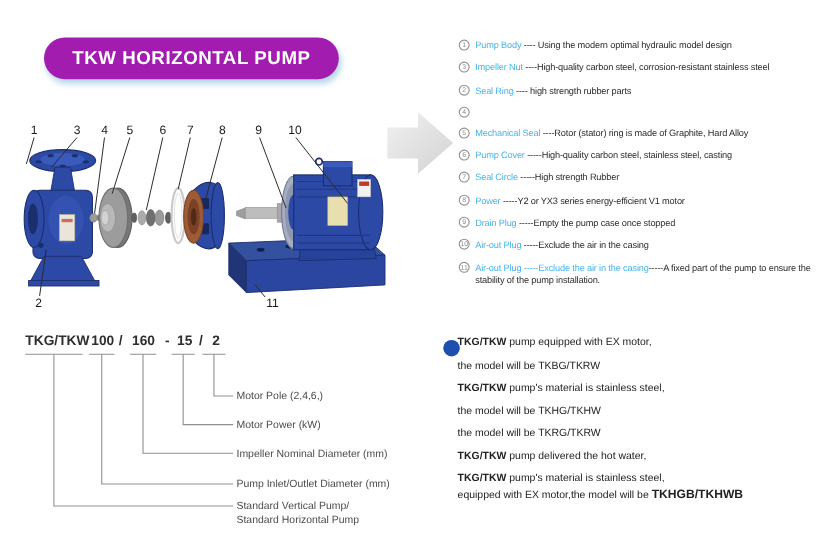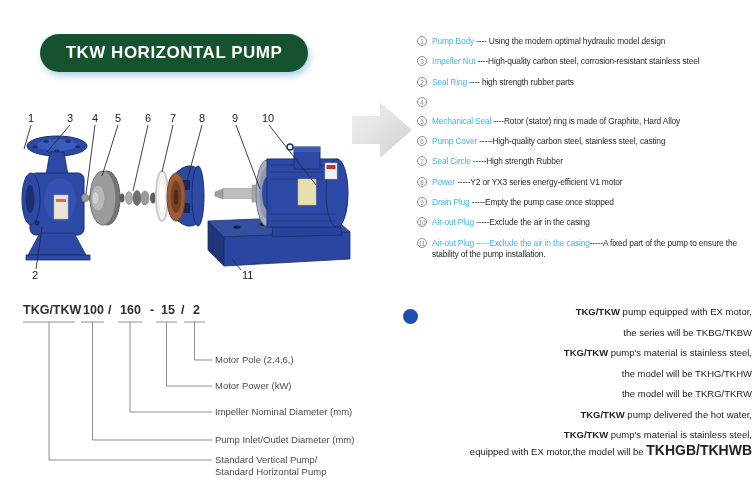--- a/index.html
+++ b/index.html
@@ -3,21 +3,21 @@
 <meta charset="utf-8">
 <style>
   html,body{margin:0;padding:0;background:#fff;}
   .page{
     position:relative;width:756px;height:500px;background:#ffffff;overflow:hidden;
     font-family:"Liberation Sans","DejaVu Sans",sans-serif;
   }
   
   .banner{
     position:absolute;left:40px;top:34px;width:268px;height:38px;
-    background:#14532d;border-radius:19px;
+    background:#a21caf;border-radius:19px;
     box-shadow:2px 4px 6px rgba(25,130,180,.35);
     display:flex;align-items:center;justify-content:center;
   }
   .banner span{color:#ffffff;font-weight:bold;font-size:17px;letter-spacing:.5px;}
   
   .diagram-svg{position:absolute;left:10px;top:95px;}
   .arrow-svg{position:absolute;left:352px;top:100px;}
   .callout{font-size:11px;fill:#1a1a1a;}
   
   .parts-list{position:absolute;left:417px;top:36px;width:338px;}
@@ -37,25 +37,25 @@
   .tree-svg{position:absolute;left:12px;top:296px;}
   .tok{font-size:12.5px;font-weight:bold;fill:#2e2e2e;}
   .tlabel{font-size:9.5px;fill:#4b4b4b;}
   .tline{stroke:#8f8f8f;stroke-width:1;fill:none;}
   
   .notes{position:absolute;left:400px;top:306px;width:352px;}
   .bullet{
     position:absolute;left:3px;top:3px;width:15px;height:15px;border-radius:50%;
     background:#1d4fae;
   }
-  .note-body{margin-left:26px;text-align:right;}
+  .note-body{margin-left:16px;}
   .note-line{font-size:9.5px;line-height:12px;margin-bottom:8.5px;color:#222;}
   .note-line.cont{margin-top:-6px;}
   .nb{font-weight:bold;}
-  .nb2{font-weight:bold;font-size:14px;}
+  .nb2{font-weight:bold;font-size:11px;}
 </style>
 </head>
 <body>
 
 <div class="page">
 
   <div class="banner">
     <span>TKW HORIZONTAL PUMP</span>
   </div>
 
@@ -270,21 +270,21 @@
     <text class="tlabel" x="203" y="119">Impeller Nominal Diameter (mm)</text>
     <text class="tlabel" x="203" y="147">Pump Inlet/Outlet Diameter (mm)</text>
     <text class="tlabel" x="203" y="167">Standard Vertical Pump/</text>
     <text class="tlabel" x="203" y="179">Standard Horizontal Pump</text>
   </svg>
 
   <div class="notes">
     <span class="bullet"></span>
     <div class="note-body">
       <div class="note-line"><span class="nb">TKG/TKW</span><span> pump equipped with EX motor,</span></div>
-      <div class="note-line"><span class="nb"></span><span>the series will be TKBG/TKBW</span></div>
+      <div class="note-line"><span class="nb"></span><span>the model will be TKBG/TKRW</span></div>
       <div class="note-line"><span class="nb">TKG/TKW</span><span> pump's material is stainless steel,</span></div>
       <div class="note-line"><span class="nb"></span><span>the model will be TKHG/TKHW</span></div>
       <div class="note-line"><span class="nb"></span><span>the model will be TKRG/TKRW</span></div>
       <div class="note-line"><span class="nb">TKG/TKW</span><span> pump delivered the hot water,</span></div>
       <div class="note-line"><span class="nb">TKG/TKW</span><span> pump's material is stainless steel,</span></div>
       <div class="note-line cont"><span class="nb"></span><span>equipped with EX motor,the model will be </span><span class="nb2">TKHGB/TKHWB</span></div>
     </div>
   </div>
 
 </div>

